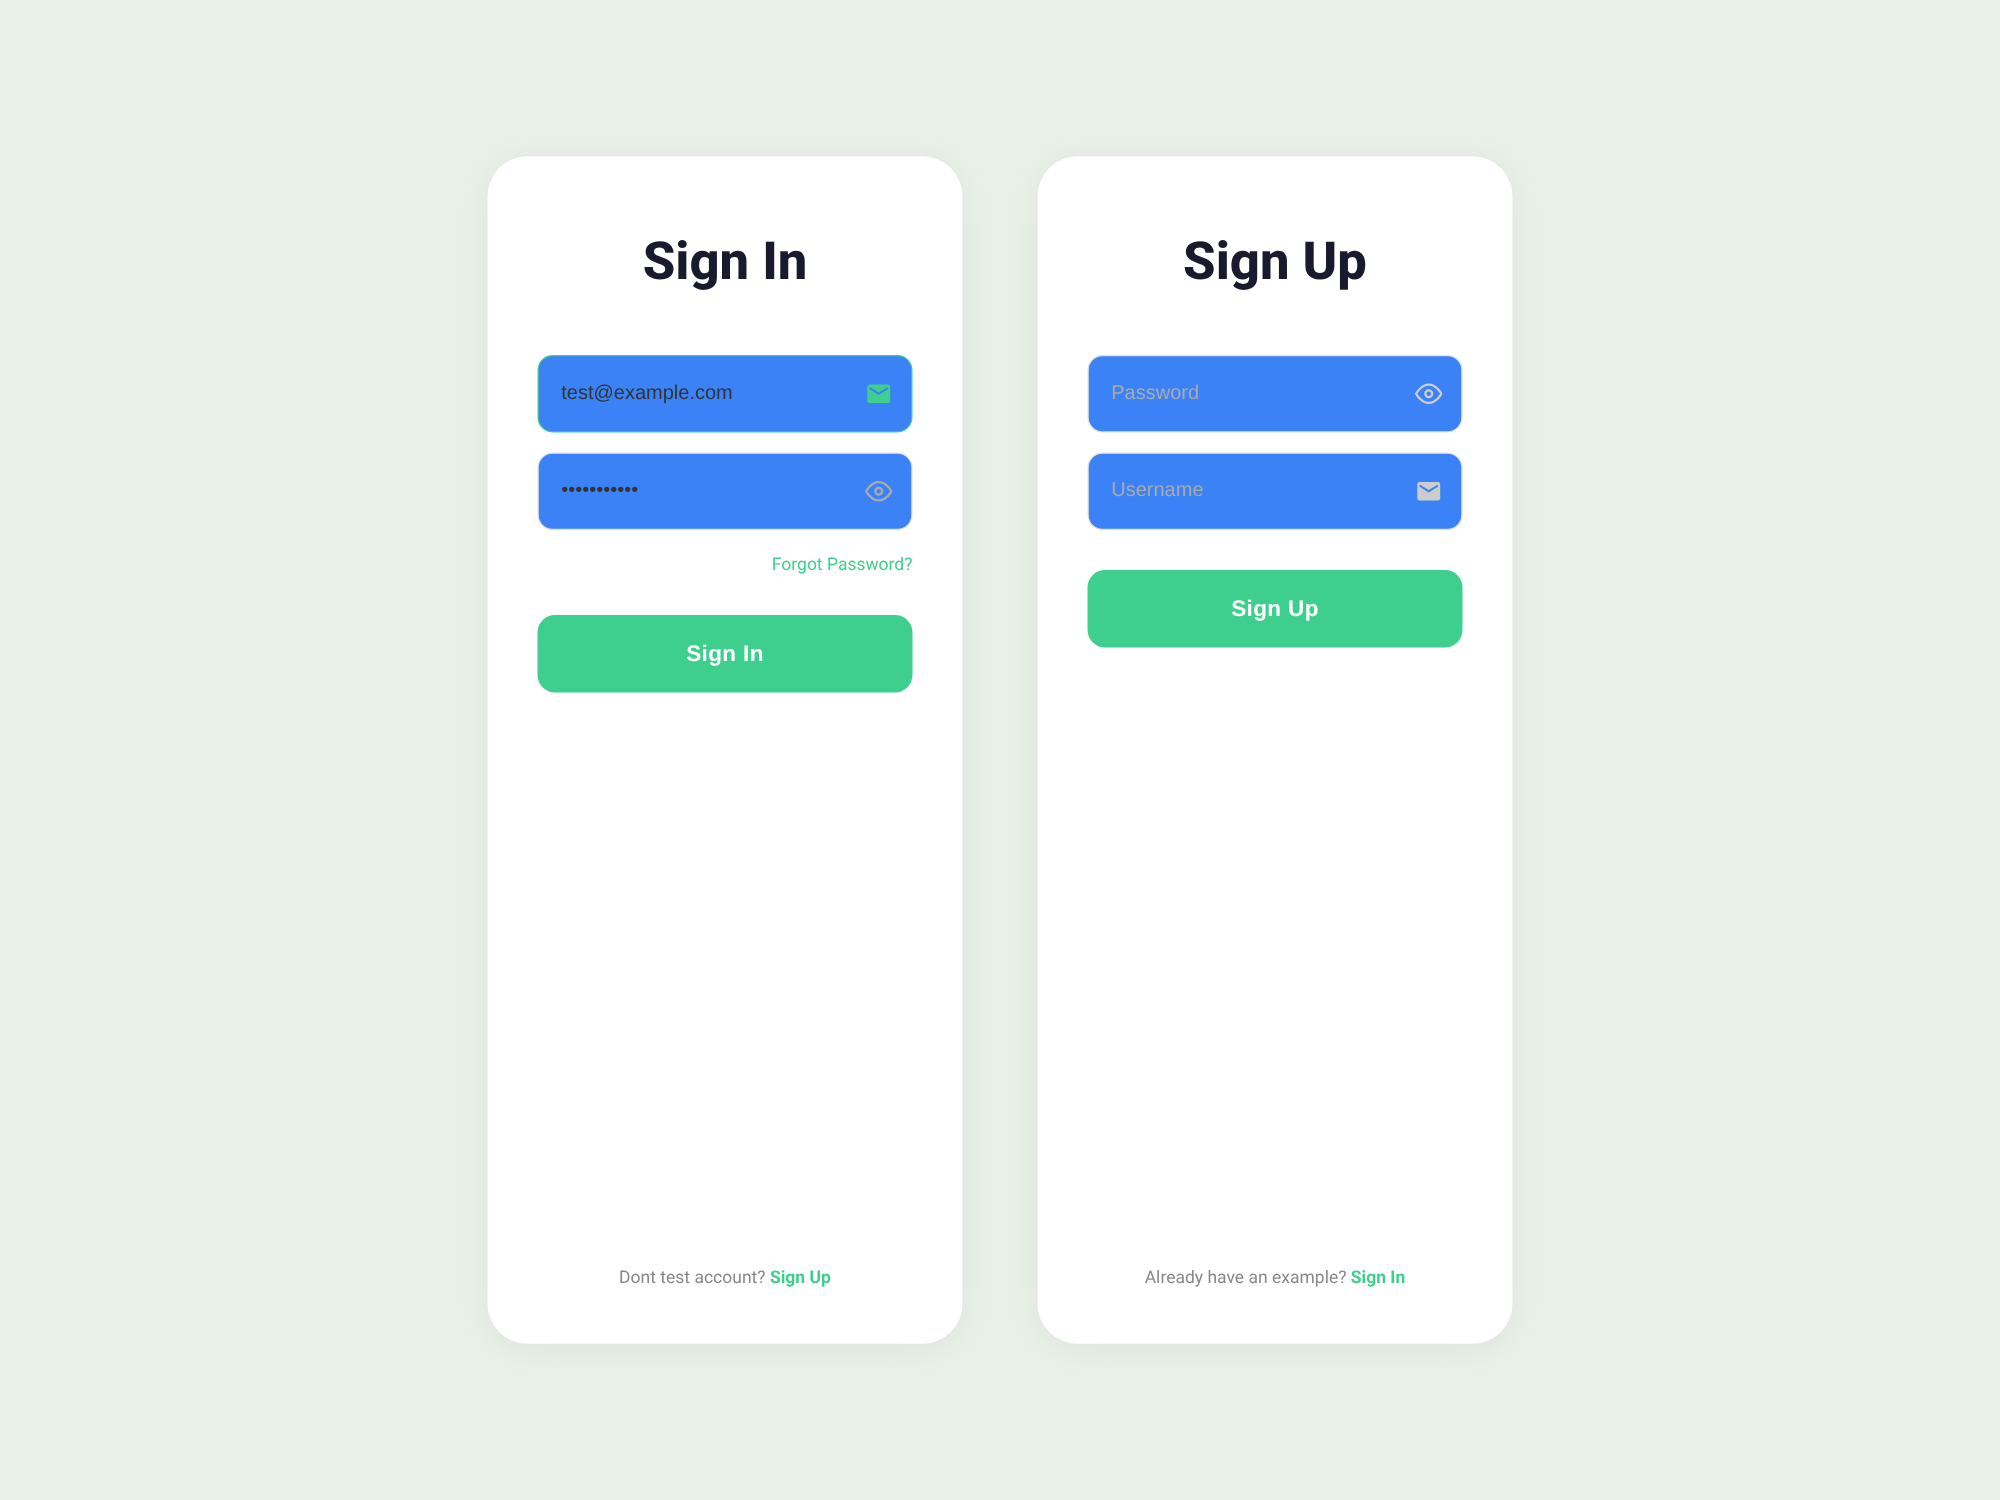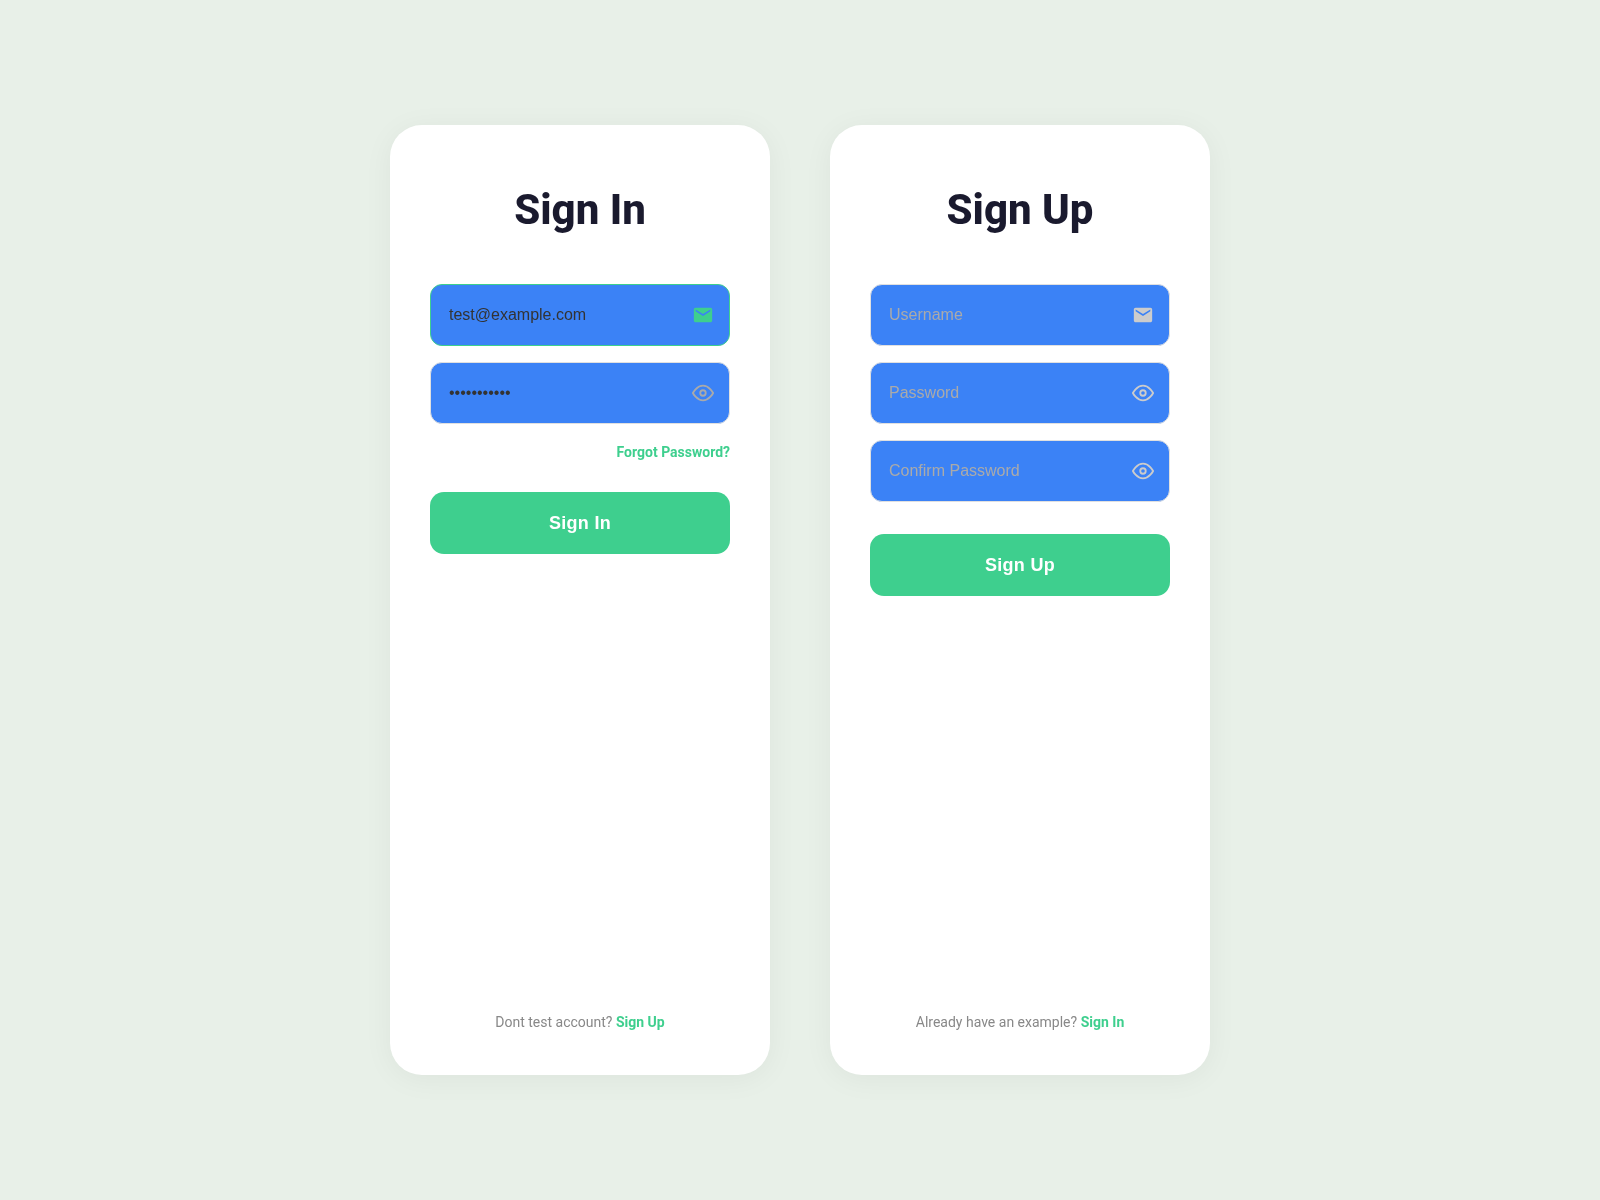--- a/index.html
+++ b/index.html
@@ -91,21 +91,21 @@
     }
 
     .input-icon.green {
       color: #3ecf8e;
     }
 
     .forgot-link {
       text-align: right;
       color: #3ecf8e;
       font-size: 14px;
-      font-weight: 700;
+      font-weight: 400;
       cursor: pointer;
       margin-top: 4px;
     }
 
     .submit-btn {
       width: 100%;
       height: 62px;
       background: #3ecf8e;
       color: white;
       border: none;
@@ -183,47 +183,38 @@
       <span class="bottom-link">Sign Up</span>
     </div>
   </div>
 
   <div class="card">
     <h1 class="card-title">Sign Up</h1>
 
     <div class="form-fields">
 
       <div class="input-wrapper">
-        <input class="input-field" type="text" placeholder="Username" style="">
-        <span class="input-icon mail-icon">
-          <svg viewBox="0 0 24 24" fill="currentColor" style="color:#ccc;">
-            <path d="M20 4H4C2.9 4 2 4.9 2 6v12c0 1.1.9 2 2 2h16c1.1 0 2-.9 2-2V6c0-1.1-.9-2-2-2zm0 4l-8 5-8-5V6l8 5 8-5v2z"></path>
-          </svg>
-        </span>
-      </div>
-
-      <div class="input-wrapper">
         <input class="input-field" type="password" placeholder="Password" style="">
         <span class="input-icon eye-icon">
           <svg viewBox="0 0 24 24" fill="none" stroke="currentColor" stroke-width="2" style="color:#ccc;">
             <path d="M1 12s4-8 11-8 11 8 11 8-4 8-11 8-11-8-11-8z"></path>
             <circle cx="12" cy="12" r="3"></circle>
           </svg>
         </span>
       </div>
 
       <div class="input-wrapper">
-        <input class="input-field" type="password" placeholder="Confirm Password" style="">
-        <span class="input-icon eye-icon">
-          <svg viewBox="0 0 24 24" fill="none" stroke="currentColor" stroke-width="2" style="color:#ccc;">
-            <path d="M1 12s4-8 11-8 11 8 11 8-4 8-11 8-11-8-11-8z"></path>
-            <circle cx="12" cy="12" r="3"></circle>
-          </svg>
-        </span>
-      </div>
+        <input class="input-field" type="text" placeholder="Username" style="">
+        <span class="input-icon mail-icon">
+          <svg viewBox="0 0 24 24" fill="currentColor" style="color:#ccc;">
+            <path d="M20 4H4C2.9 4 2 4.9 2 6v12c0 1.1.9 2 2 2h16c1.1 0 2-.9 2-2V6c0-1.1-.9-2-2-2zm0 4l-8 5-8-5V6l8 5 8-5v2z"></path>
+          </svg>
+        </span>
+      </div>
+
 
       <button class="submit-btn">Sign Up</button>
     </div>
 
     <div class="bottom-text">
       <span>Already have an example?</span>
       <span> </span>
       <span class="bottom-link">Sign In</span>
     </div>
   </div>

